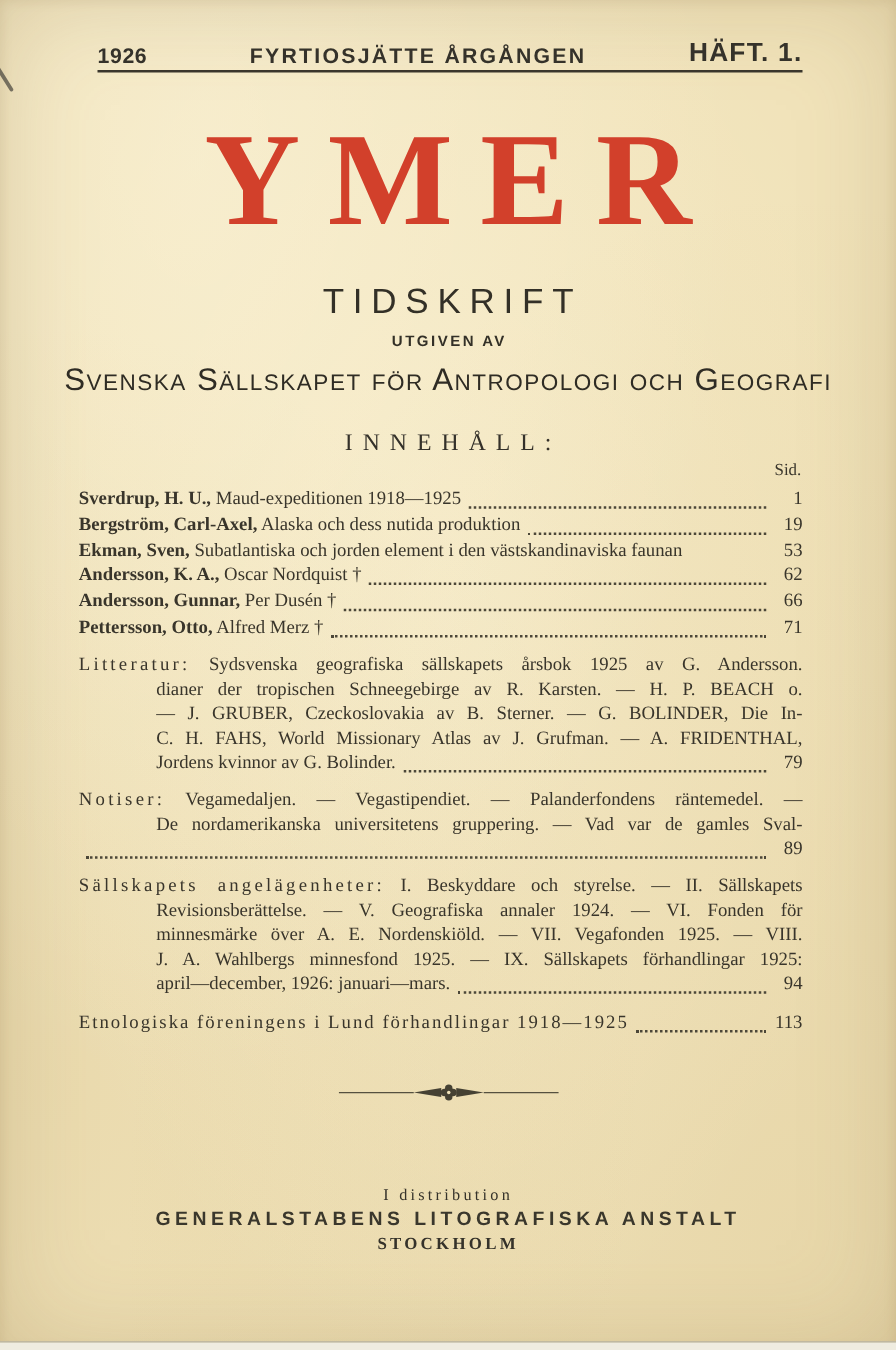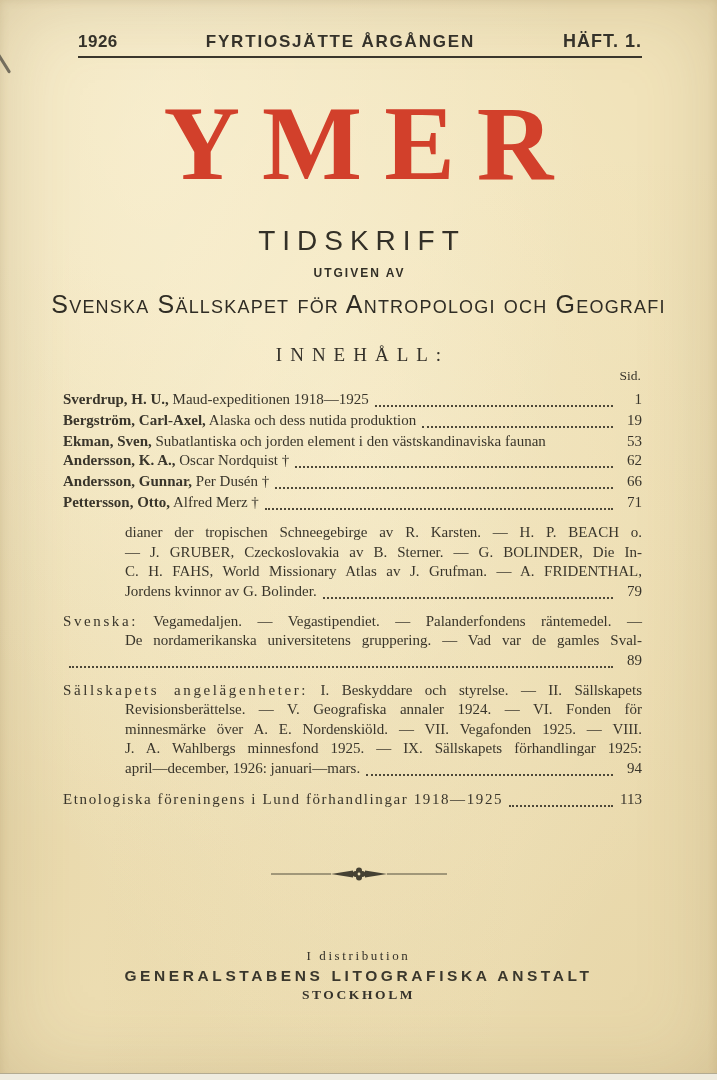--- a/index.html
+++ b/index.html
@@ -12,21 +12,21 @@
       radial-gradient(ellipse at 88% 92%, rgba(186,156,88,.16), transparent 60%),
       radial-gradient(ellipse at 5% 80%, rgba(186,156,88,.12), transparent 50%);
     box-shadow: inset 0 0 80px rgba(128,102,52,.22), inset 0 0 10px rgba(128,102,52,.16);
     font-family:"Liberation Serif", serif;
     color:#39352b;
   }
   
   .masthead{position:absolute;top:31px;left:78px;width:564px;display:flex;justify-content:space-between;align-items:flex-end;font-family:"Liberation Sans", sans-serif;font-weight:700;color:#35322a;}
   .m-year{font-size:17px;letter-spacing:.5px;}
   .m-volume{font-size:17px;letter-spacing:1.8px;}
-  .m-issue{font-size:18px;letter-spacing:1px;}
+  .m-issue{font-size:21px;letter-spacing:1px;}
   .masthead-rule{position:absolute;top:56px;left:78px;width:564px;height:2px;background:#3a362c;}
   
   .ymer{position:absolute;top:88px;left:0;width:100%;margin:0;text-align:center;font-family:"Liberation Serif", serif;font-weight:700;font-size:106px;line-height:1.05;letter-spacing:22px;text-indent:22px;color:#d2402b;}
   .tidskrift{position:absolute;top:225px;left:0;width:100%;text-align:center;font-family:"Liberation Sans", sans-serif;font-size:28px;font-weight:400;letter-spacing:7px;text-indent:7px;color:#333027;}
   .utgiven{position:absolute;top:266px;left:0;width:100%;text-align:center;font-family:"Liberation Sans", sans-serif;font-size:12px;font-weight:700;letter-spacing:2px;text-indent:2px;color:#333027;}
   .society{position:absolute;top:290px;left:0;width:100%;text-align:center;font-family:"Liberation Sans", sans-serif;font-size:25px;font-weight:400;font-variant:small-caps;letter-spacing:1.2px;color:#2f2c24;}
   .toc-heading{position:absolute;top:344px;left:0;width:100%;text-align:center;font-size:19px;letter-spacing:8px;text-indent:8px;color:#34312a;}
   
   .content{position:absolute;top:366px;left:63px;width:579px;font-size:15px;line-height:19.5px;}
   .sid{text-align:right;font-size:13.5px;margin-bottom:4px;padding-right:1px;}
@@ -103,32 +103,33 @@
       <span class="dots"></span>
       <span class="pg">66</span>
     </div>
     <div class="row">
       <span><b class="author">Pettersson, Otto,</b> <span>Alfred Merz †</span></span>
       <span class="dots"></span>
       <span class="pg">71</span>
     </div>
 
     <div class="section">
+      <div class="s-line justify"><span class="s-label">Litteratur:</span> <span>Sydsvenska geografiska sällskapets årsbok 1925 av G. Andersson.</span></div>
       <div class="s-line indent justify">dianer der tropischen Schneegebirge av R. Karsten. — H. P. BEACH o.</div>
       <div class="s-line indent justify">— J. GRUBER, Czeckoslovakia av B. Sterner. — G. BOLINDER, Die In-</div>
       <div class="s-line indent justify">C. H. FAHS, World Missionary Atlas av J. Grufman. — A. FRIDENTHAL,</div>
       <div class="s-last">
         <span class="s-text">Jordens kvinnor av G. Bolinder.</span>
         <span class="dots"></span>
         <span class="pg">79</span>
       </div>
     </div>
 
     <div class="section">
-      <div class="s-line justify"><span class="s-label">Svenska:</span> <span>Vegamedaljen. — Vegastipendiet. — Palanderfondens räntemedel. —</span></div>
+      <div class="s-line justify"><span class="s-label">Notiser:</span> <span>Vegamedaljen. — Vegastipendiet. — Palanderfondens räntemedel. —</span></div>
       <div class="s-line indent justify">De nordamerikanska universitetens gruppering. — Vad var de gamles Sval-</div>
       <div class="s-last">
         <span class="dots"></span>
         <span class="pg">89</span>
       </div>
     </div>
 
     <div class="section">
       <div class="s-line justify"><span class="s-label">Sällskapets angelägenheter:</span> <span>I. Beskyddare och styrelse. — II. Sällskapets</span></div>
       <div class="s-line indent justify">Revisionsberättelse. — V. Geografiska annaler 1924. — VI. Fonden för</div>

